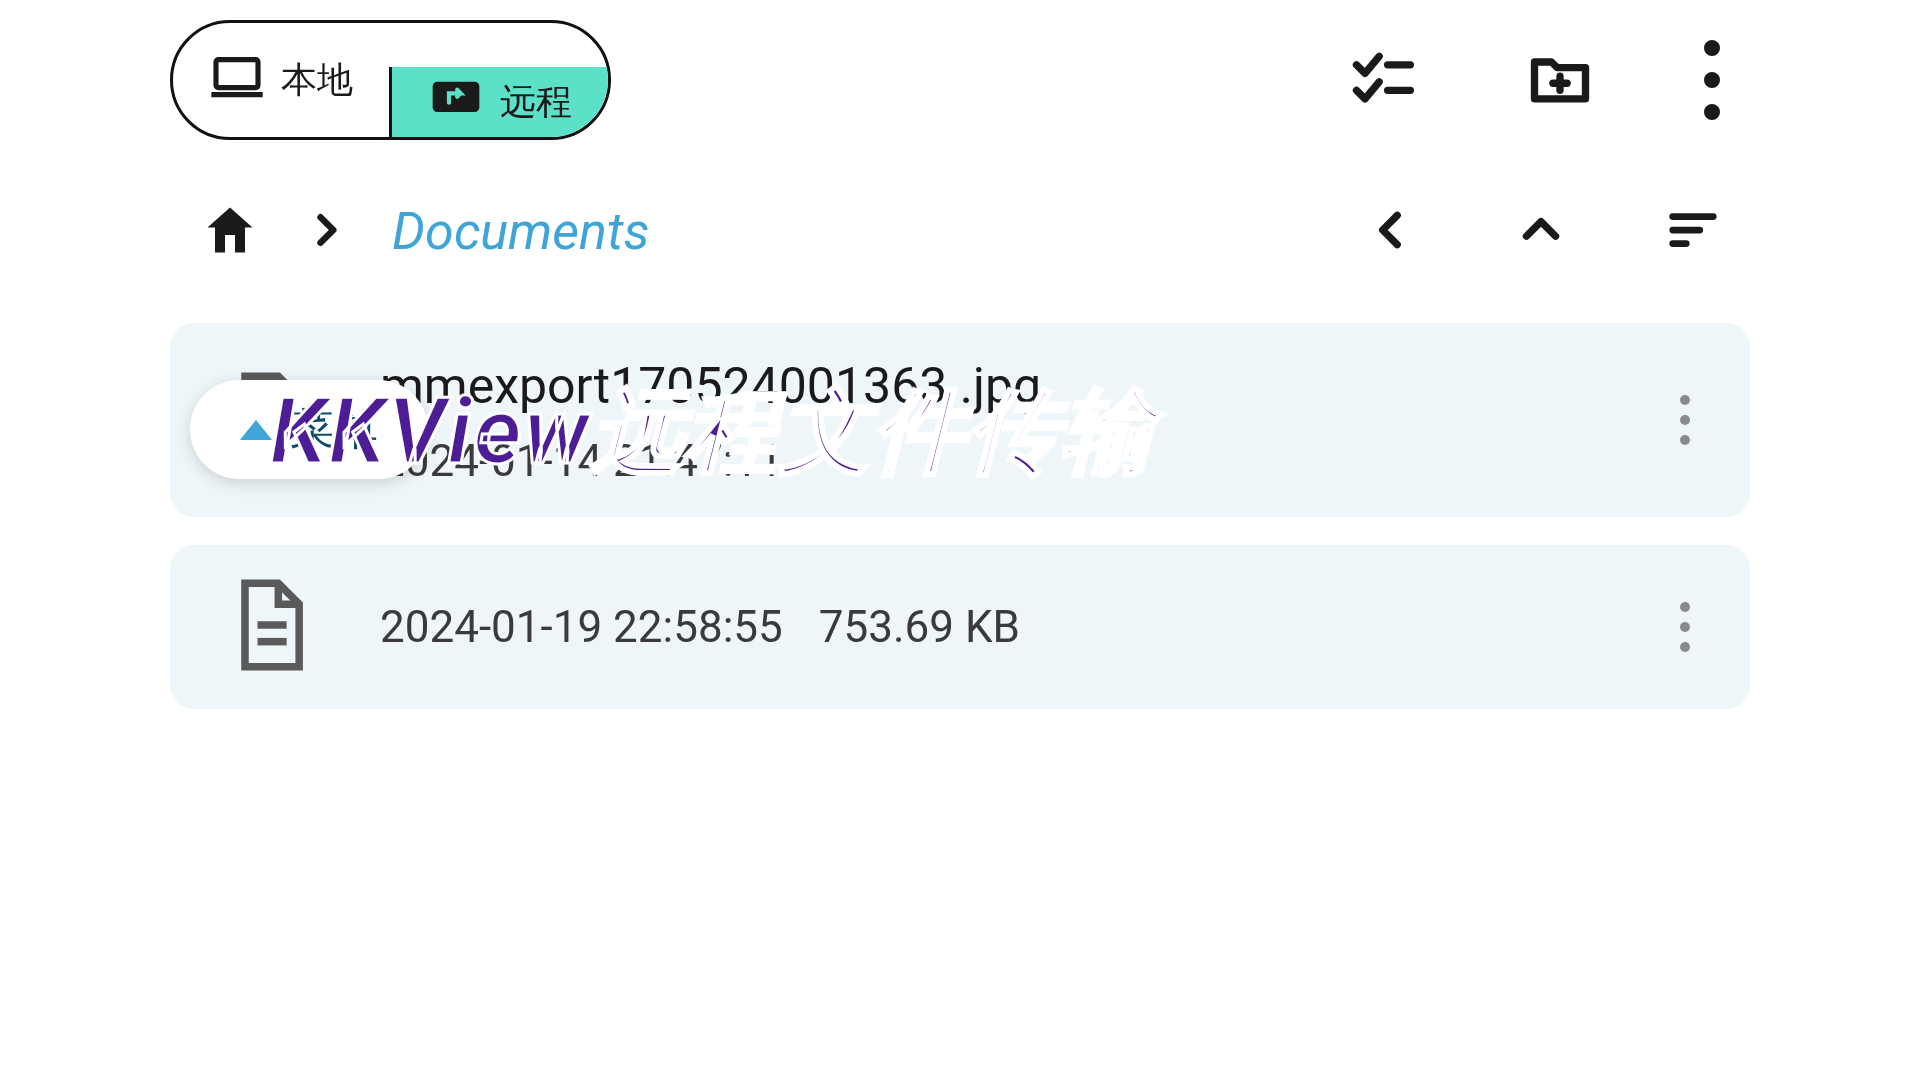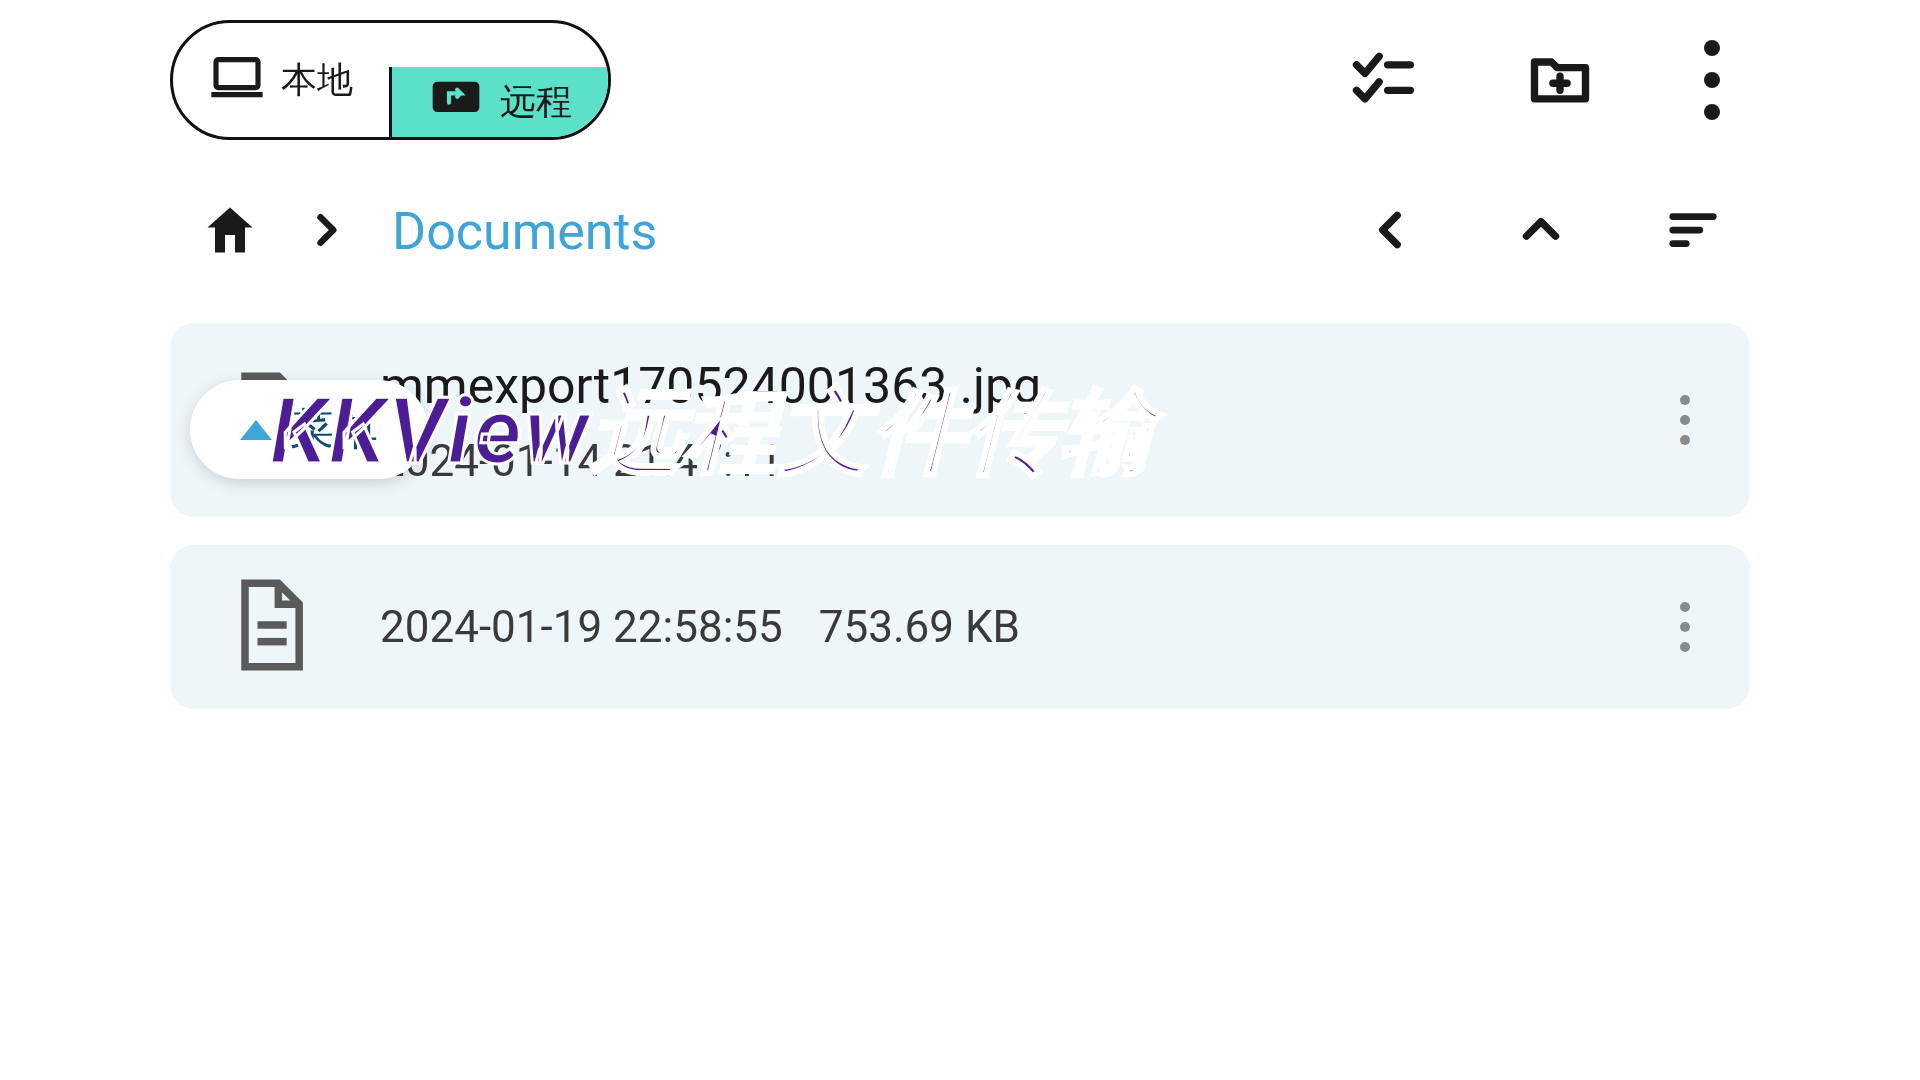--- a/index.html
+++ b/index.html
@@ -62,20 +62,21 @@
       display: flex;
       align-items: center;
       justify-content: space-between;
       margin-bottom: 60px;
       padding: 0 30px;
     }
     .breadcrumb-left {
       display: flex;
       align-items: center;
       gap: 44px;
+      font-style: italic;
     }
     .breadcrumb-current {
       font-size: 52px;
       color: #3fa4d8;
       font-weight: 400;
     }
     .breadcrumb-actions {
       display: flex;
       align-items: center;
       gap: 100px;

